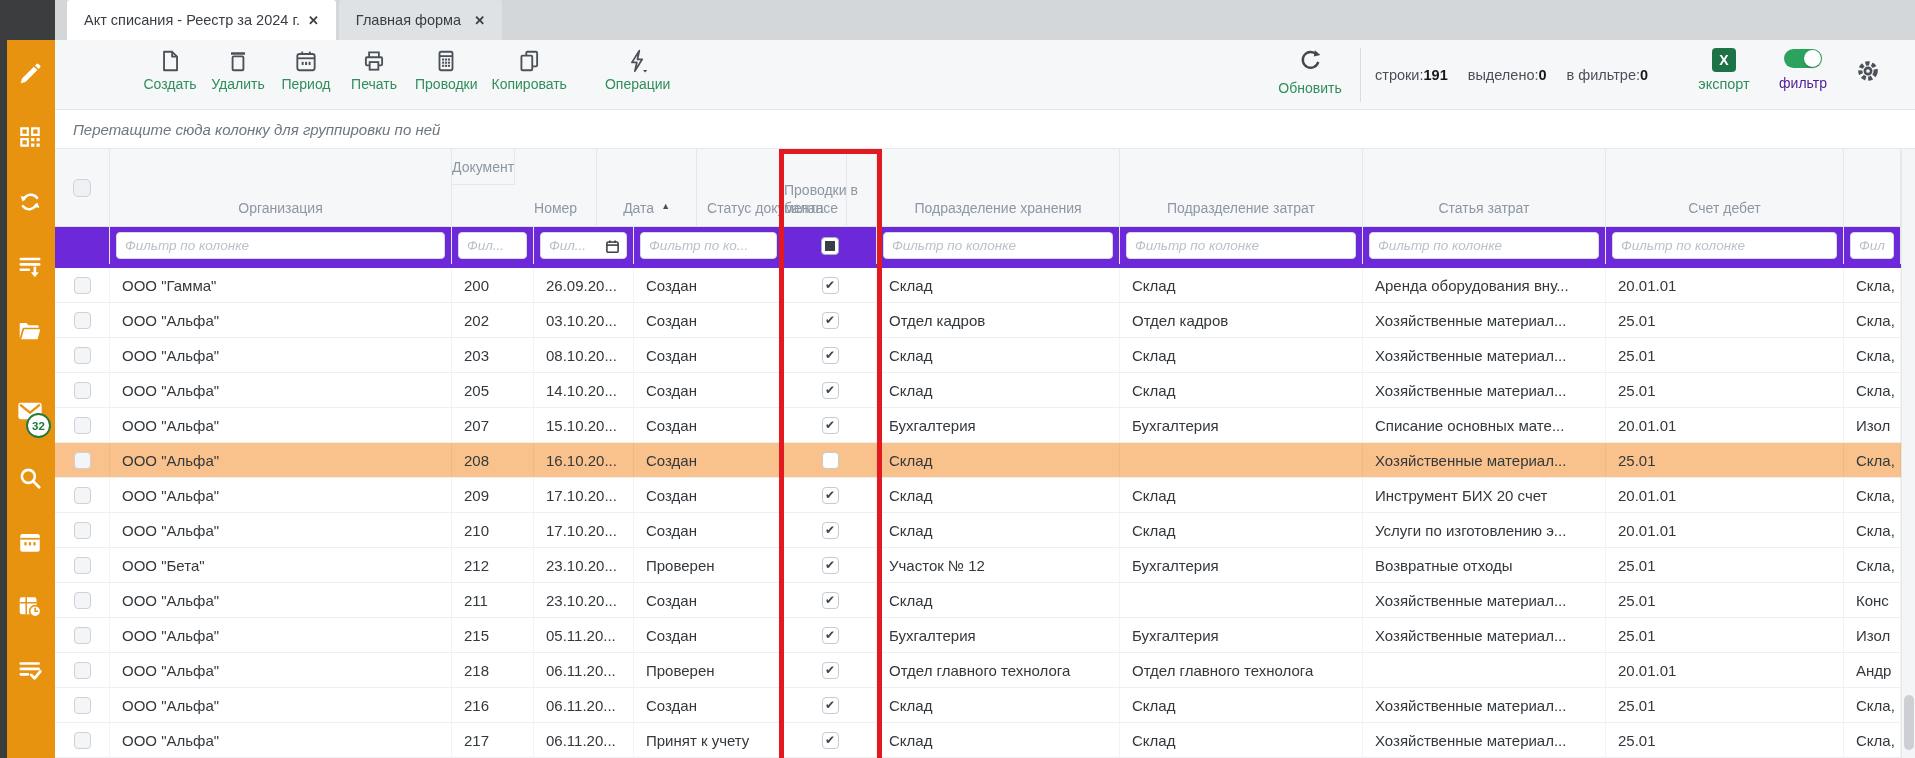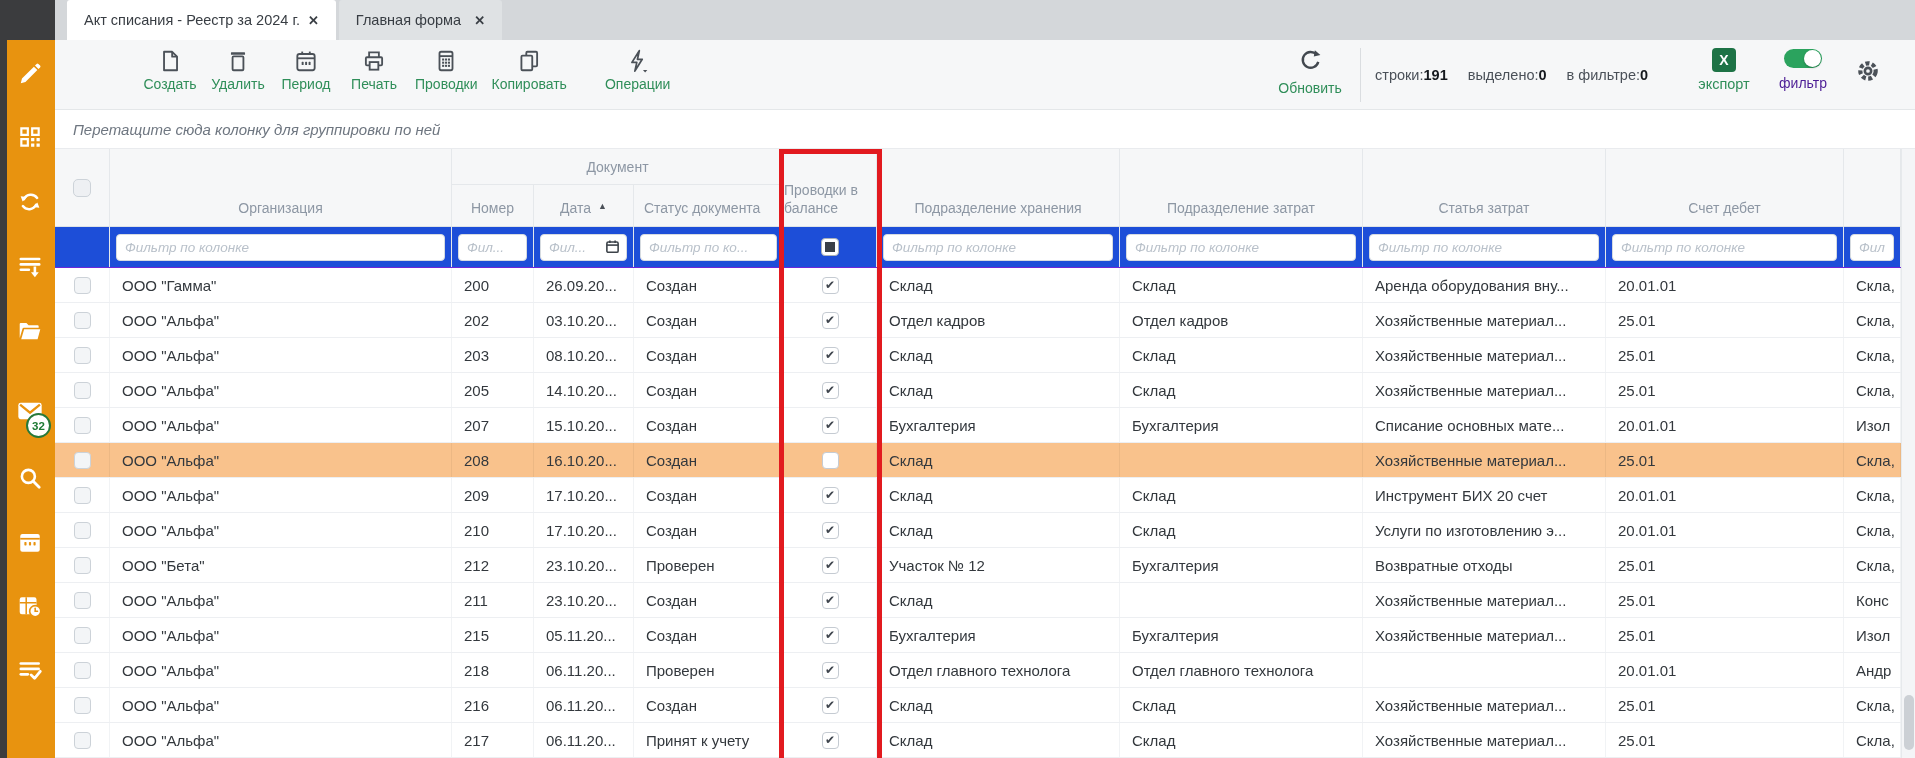--- a/index.html
+++ b/index.html
@@ -54,29 +54,29 @@
   
   .grid { position:relative; height:609px; }
   .w-cb{width:55px} .w-org{width:342px} .w-num{width:82px} .w-date{width:100px} .w-status{width:150px}
   .w-prov{width:93px} .w-store{width:243px} .w-cost{width:243px} .w-item{width:243px} .w-debit{width:238px} .w-last{width:57px}
 
   .hdr { position:absolute; top:0; left:0; height:78px; display:flex; background:#f6f7f8; border-bottom:1px solid #dfe3e6; }
   .hcell { border-right:1px solid #e5e8eb; display:flex; align-items:flex-end; justify-content:center;
     padding-bottom:9px; font-size:14px; color:#8d97a4; text-align:left; line-height:1.25; }
   .hcell.left { justify-content:flex-start; text-align:left; padding-left:10px; }
   .hcell.c-cb { align-items:center; padding-bottom:0; }
-  .doc { display:flex; flex-direction:column; border-right:0; }
+  .doc { display:flex; border-right:0; }
   .doc-top { height:36px; display:flex; align-items:center; justify-content:center; font-size:14px; color:#8d97a4;
     border-bottom:1px solid #e5e8eb; border-right:1px solid #e5e8eb; }
   .doc-sub { flex:1; display:flex; }
   .doc-sub .hcell { height:100%; }
   .sort { display:inline-block; margin-left:7px; font-size:9px; color:#4b5158; transform:translateY(-5px); }
   .selbox-all { width:18px; height:18px; border:1px solid #cdd3d9; border-radius:5px; background:#eef0f3; cursor:pointer; }
 
-  .filterrow { position:absolute; top:78px; left:0; height:41px; display:flex; background:#1d4ed8; border-bottom:1px solid #6d28d9; }
+  .filterrow { position:absolute; top:78px; left:0; height:41px; display:flex; background:#6d28d9; border-bottom:4px solid #6d28d9; }
   .fcell { border-right:1px solid #e5e8eb; display:flex; align-items:center; padding:0 6px; position:relative; }
   .fcell.center { justify-content:center; }
   .fcell input { width:100%; height:27px; border:1px solid #d6dbe0; border-radius:4px; background:#fff;
     padding:0 8px; font-size:13.5px; font-family:inherit; color:#333; outline:none; }
   .fcell input::placeholder { color:#b9c1ca; font-style:italic; }
   .fcell.f-date input { padding-right:24px; }
   .cal-ic { position:absolute; right:13px; top:12px; pointer-events:none; }
   .indet { width:18px; height:18px; border:1px solid #a9b1ba; border-radius:4px; background:#fff;
     display:flex; align-items:center; justify-content:center; cursor:pointer; }
   .indet::after { content:""; width:10px; height:10px; background:#3a4047; }

